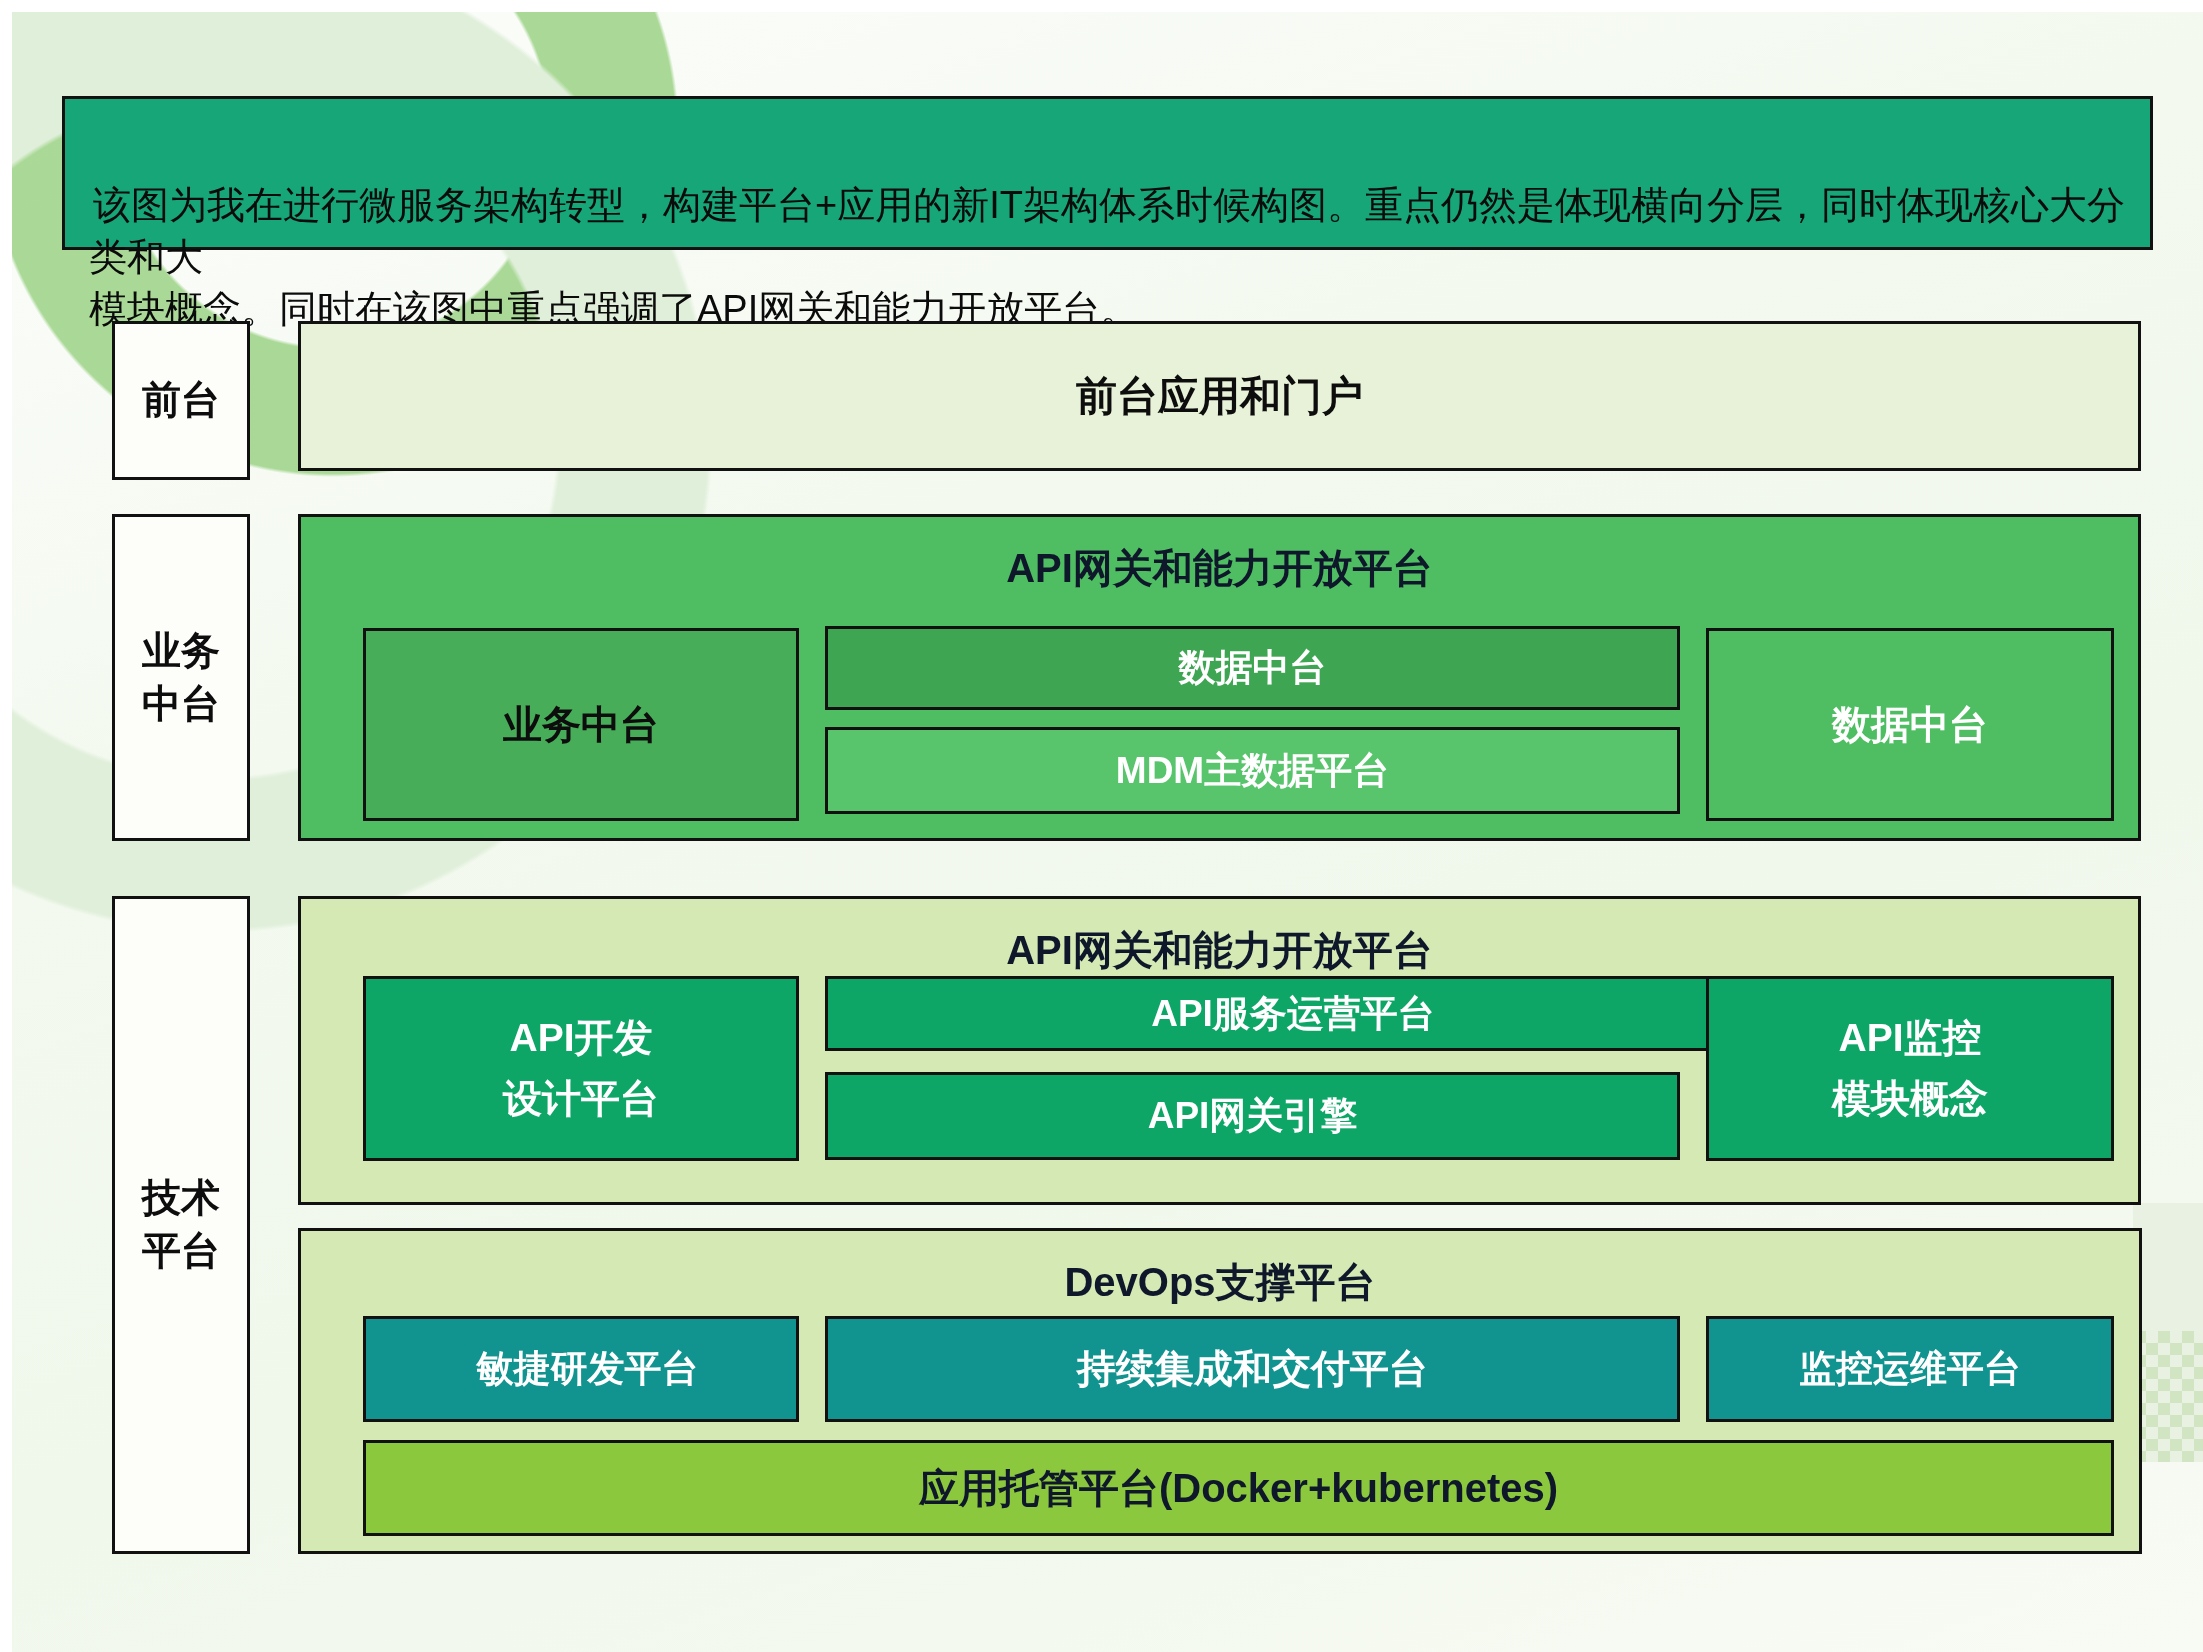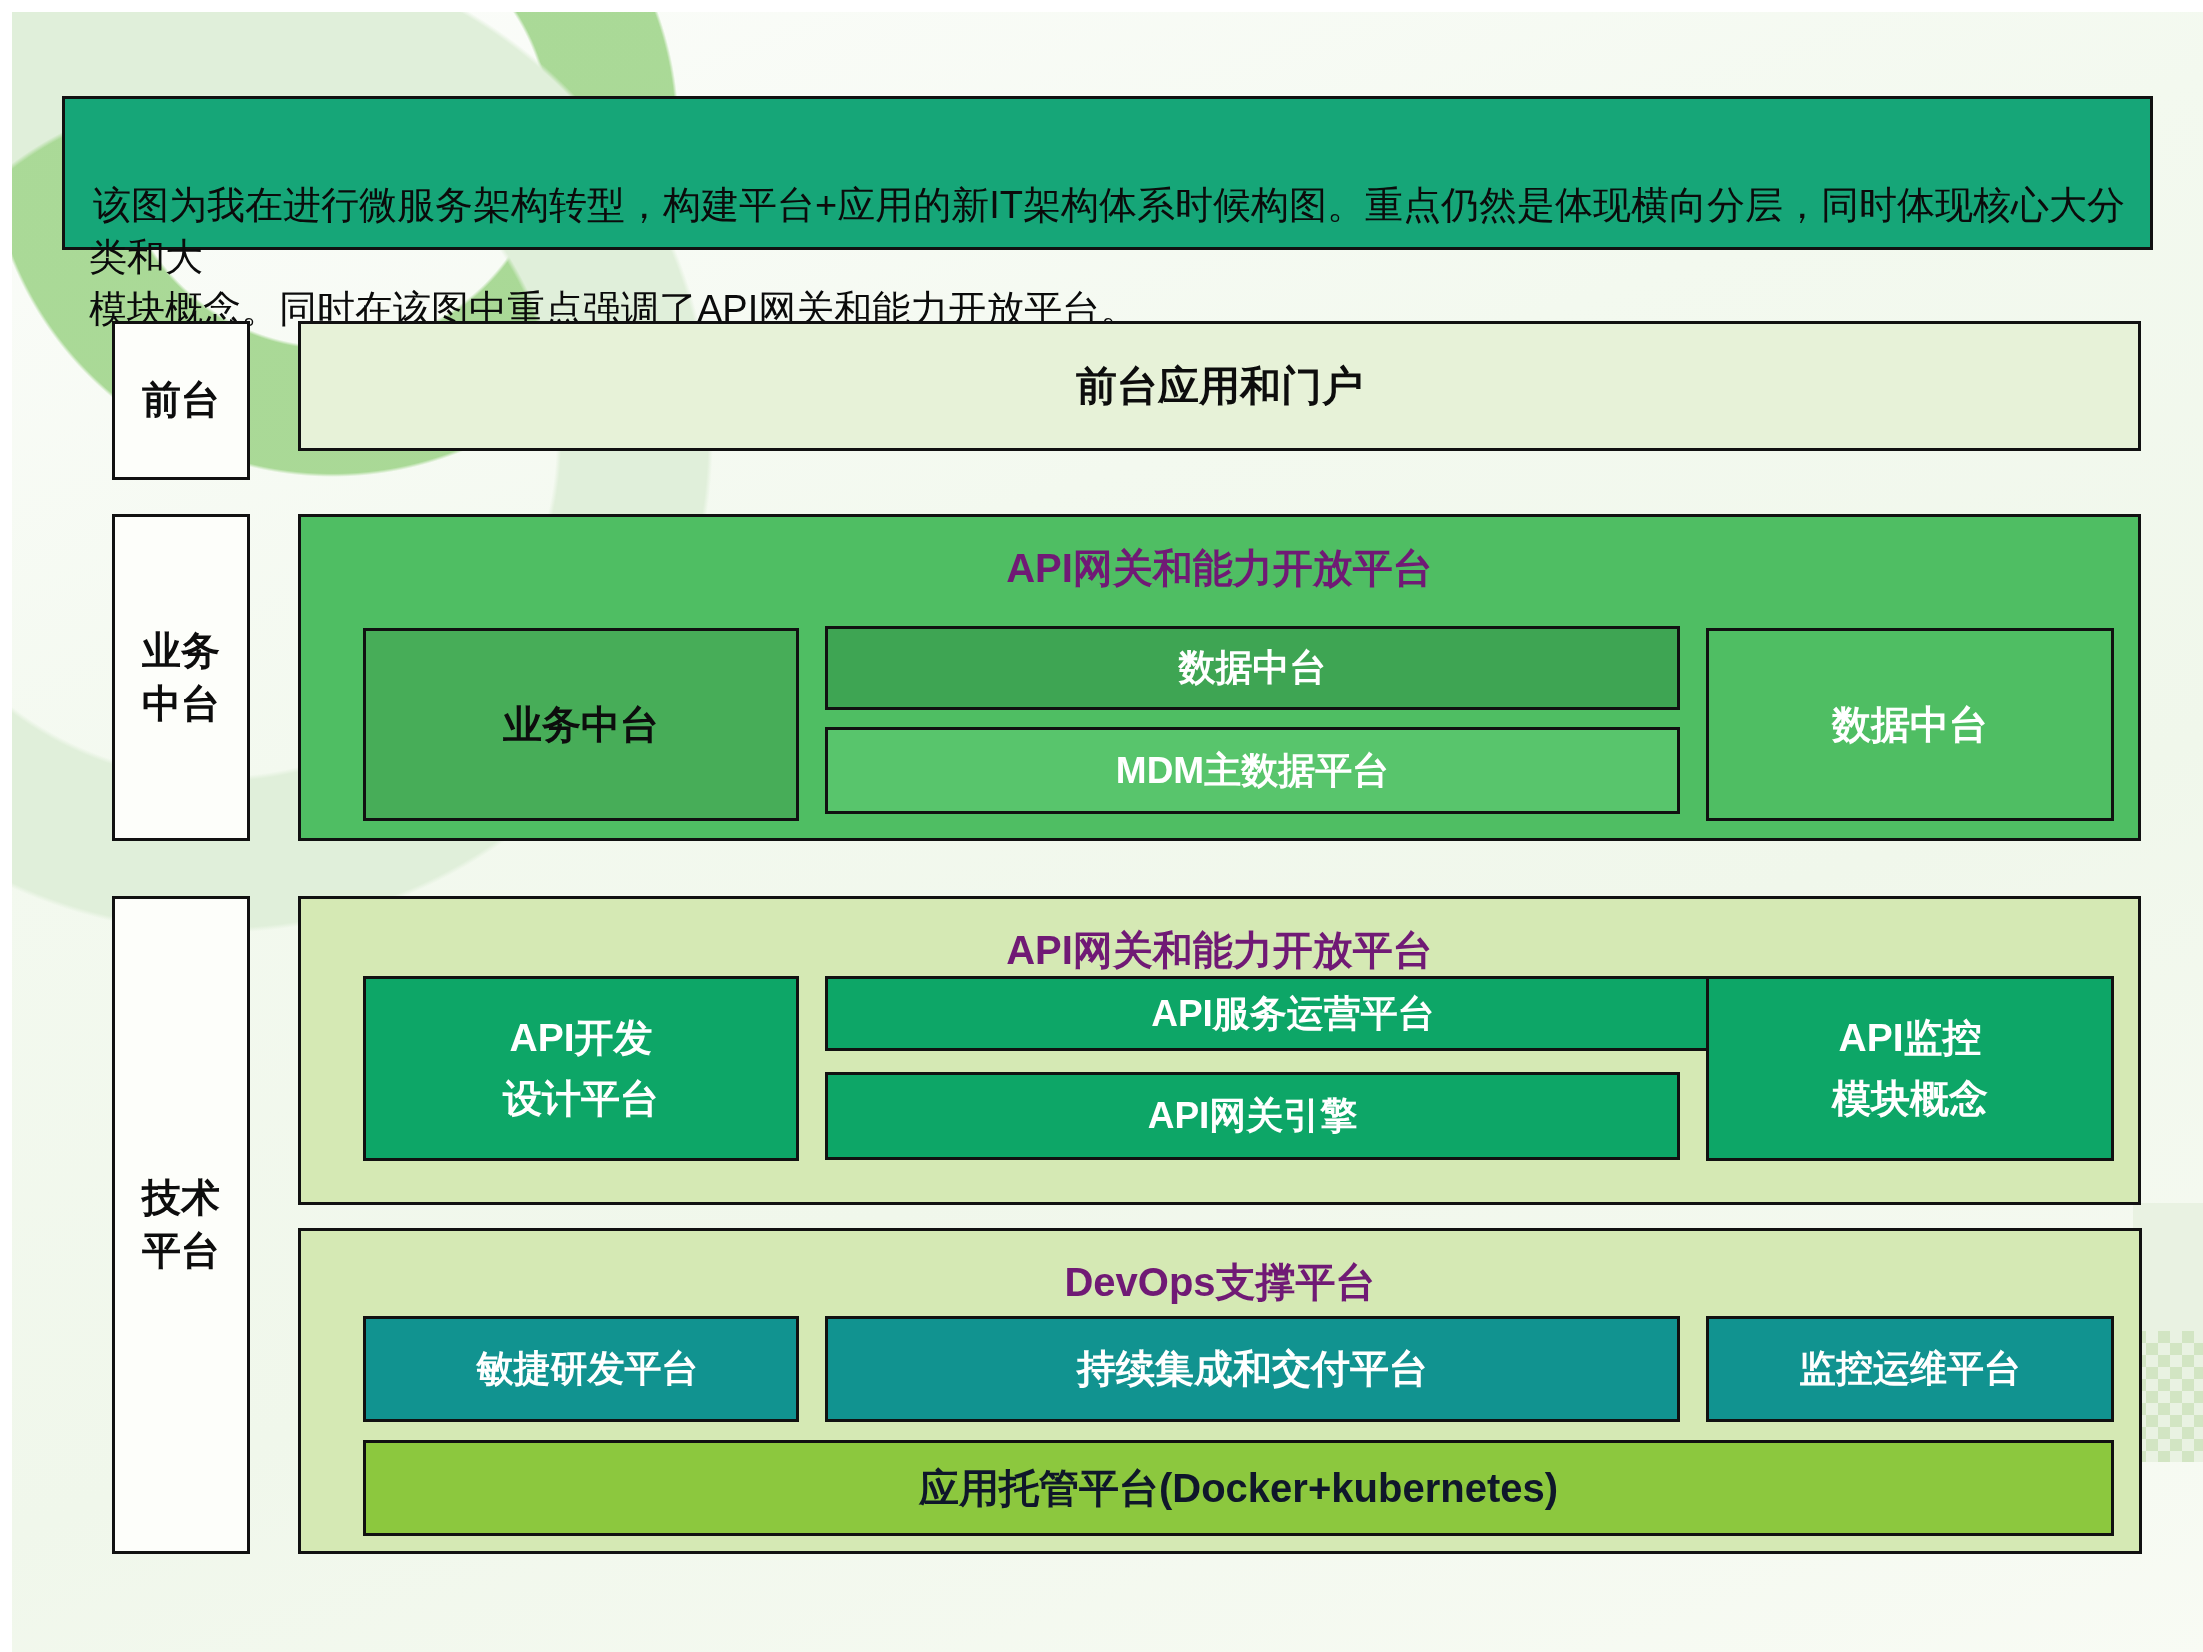--- a/index.html
+++ b/index.html
@@ -48,32 +48,32 @@
   }
 
   
   .rail-label { background:#fdfefa; font-weight:700; font-size:39px; line-height:1.35; }
   .rail-frontend { left:96px; top:305px; width:138px; height:159px; }
   .rail-business { left:96px; top:498px; width:138px; height:327px; }
   .rail-tech     { left:96px; top:880px; width:138px; height:658px; }
 
   
   .frontend-row {
-    left:282px; top:305px; width:1843px; height:130px;
+    left:282px; top:305px; width:1843px; height:150px;
     background:#E7F2D8; font-weight:700; font-size:41px;
   }
 
   
   .section { position:absolute; z-index:1; border:3.7px solid #111; }
   .section-business { left:282px; top:498px;  width:1843px; height:327px; background:#4FBE63; }
   .section-api     { left:282px; top:880px;  width:1843px; height:309px; background:#D5E9B4; }
   .section-devops  { left:282px; top:1212px; width:1844px; height:326px; background:#D5E9B4; }
   .section-title {
     position:absolute; left:0; right:0; top:20px;
-    text-align:center; font-weight:700; font-size:40px; color:#701a75;
+    text-align:center; font-weight:700; font-size:40px; color:#0f172a;
   }
   .inner {
     position:absolute; border:3.7px solid #111;
     display:flex; align-items:center; justify-content:center;
     text-align:center; font-weight:700;
   }
   .w { color:#ffffff; }
 
   
   .biz-left   { left:58px;  top:107px; width:436px; height:193px; background:#47AD58; font-size:39px; }

